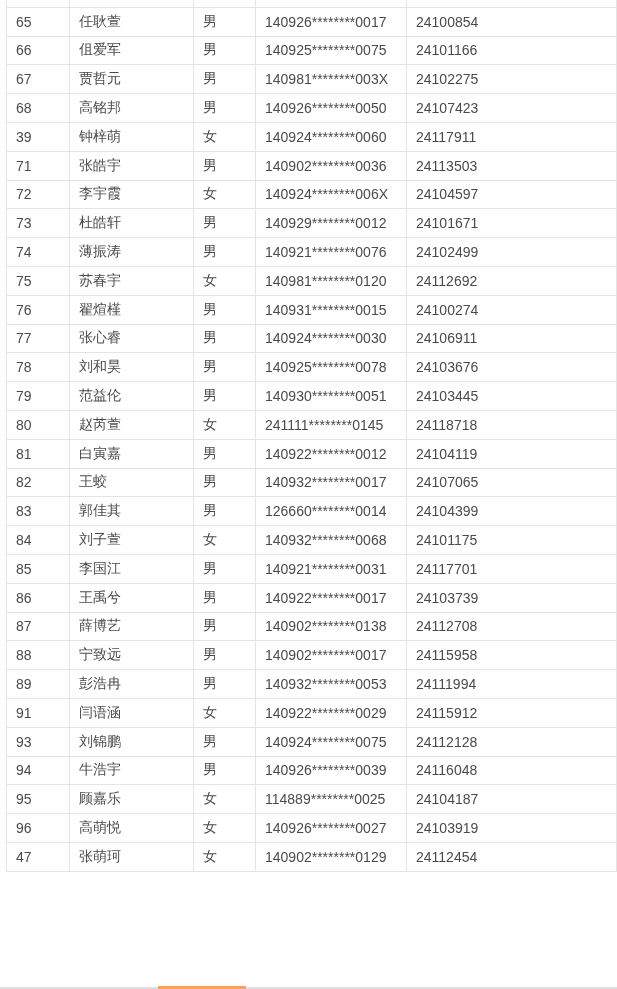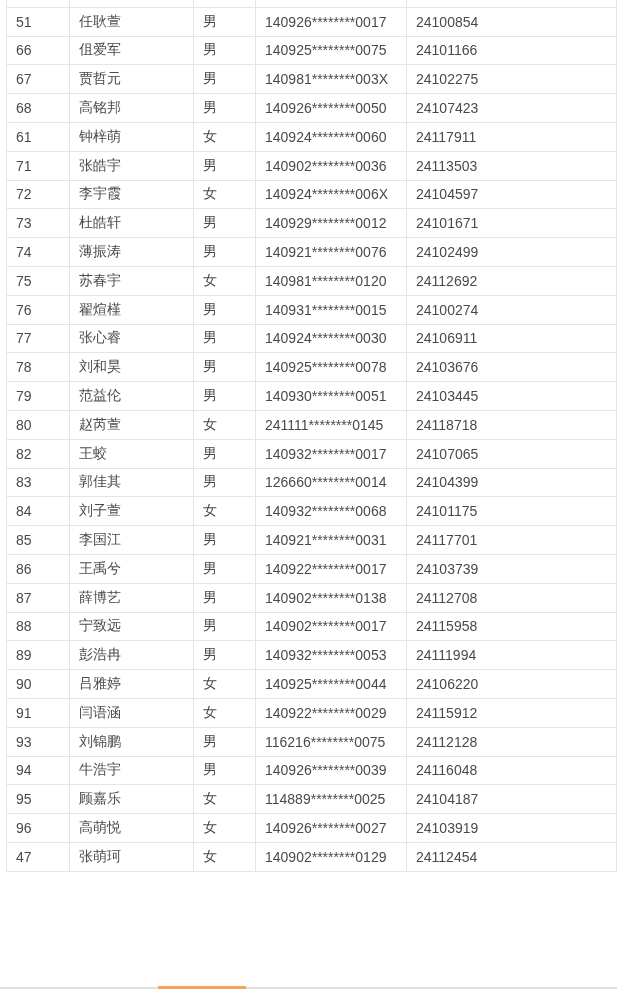--- a/index.html
+++ b/index.html
@@ -52,21 +52,21 @@
     </colgroup>
     <tbody id="tbody">
       <tr class="partial-row">
         <td></td>
         <td></td>
         <td></td>
         <td></td>
         <td></td>
       </tr>
     <tr>
-          <td>51</td>
+          <td>65</td>
           <td>任耿萱</td>
           <td>男</td>
           <td>140926********0017</td>
           <td>24100854</td>
         </tr>
         <tr>
           <td>66</td>
           <td>伹爱军</td>
           <td>男</td>
           <td>140925********0075</td>
@@ -80,21 +80,21 @@
           <td>24102275</td>
         </tr>
         <tr>
           <td>68</td>
           <td>高铭邦</td>
           <td>男</td>
           <td>140926********0050</td>
           <td>24107423</td>
         </tr>
         <tr>
-          <td>61</td>
+          <td>39</td>
           <td>钟梓萌</td>
           <td>女</td>
           <td>140924********0060</td>
           <td>24117911</td>
         </tr>
         <tr>
           <td>71</td>
           <td>张皓宇</td>
           <td>男</td>
           <td>140902********0036</td>
@@ -157,20 +157,27 @@
           <td>24103445</td>
         </tr>
         <tr>
           <td>80</td>
           <td>赵芮萱</td>
           <td>女</td>
           <td>241111********0145</td>
           <td>24118718</td>
         </tr>
         <tr>
+          <td>81</td>
+          <td>白寅嘉</td>
+          <td>男</td>
+          <td>140922********0012</td>
+          <td>24104119</td>
+        </tr>
+        <tr>
           <td>82</td>
           <td>王蛟</td>
           <td>男</td>
           <td>140932********0017</td>
           <td>24107065</td>
         </tr>
         <tr>
           <td>83</td>
           <td>郭佳其</td>
           <td>男</td>
@@ -213,38 +220,31 @@
           <td>24115958</td>
         </tr>
         <tr>
           <td>89</td>
           <td>彭浩冉</td>
           <td>男</td>
           <td>140932********0053</td>
           <td>24111994</td>
         </tr>
         <tr>
-          <td>90</td>
-          <td>吕雅婷</td>
-          <td>女</td>
-          <td>140925********0044</td>
-          <td>24106220</td>
-        </tr>
-        <tr>
           <td>91</td>
           <td>闫语涵</td>
           <td>女</td>
           <td>140922********0029</td>
           <td>24115912</td>
         </tr>
         <tr>
           <td>93</td>
           <td>刘锦鹏</td>
           <td>男</td>
-          <td>116216********0075</td>
+          <td>140924********0075</td>
           <td>24112128</td>
         </tr>
         <tr>
           <td>94</td>
           <td>牛浩宇</td>
           <td>男</td>
           <td>140926********0039</td>
           <td>24116048</td>
         </tr>
         <tr>

